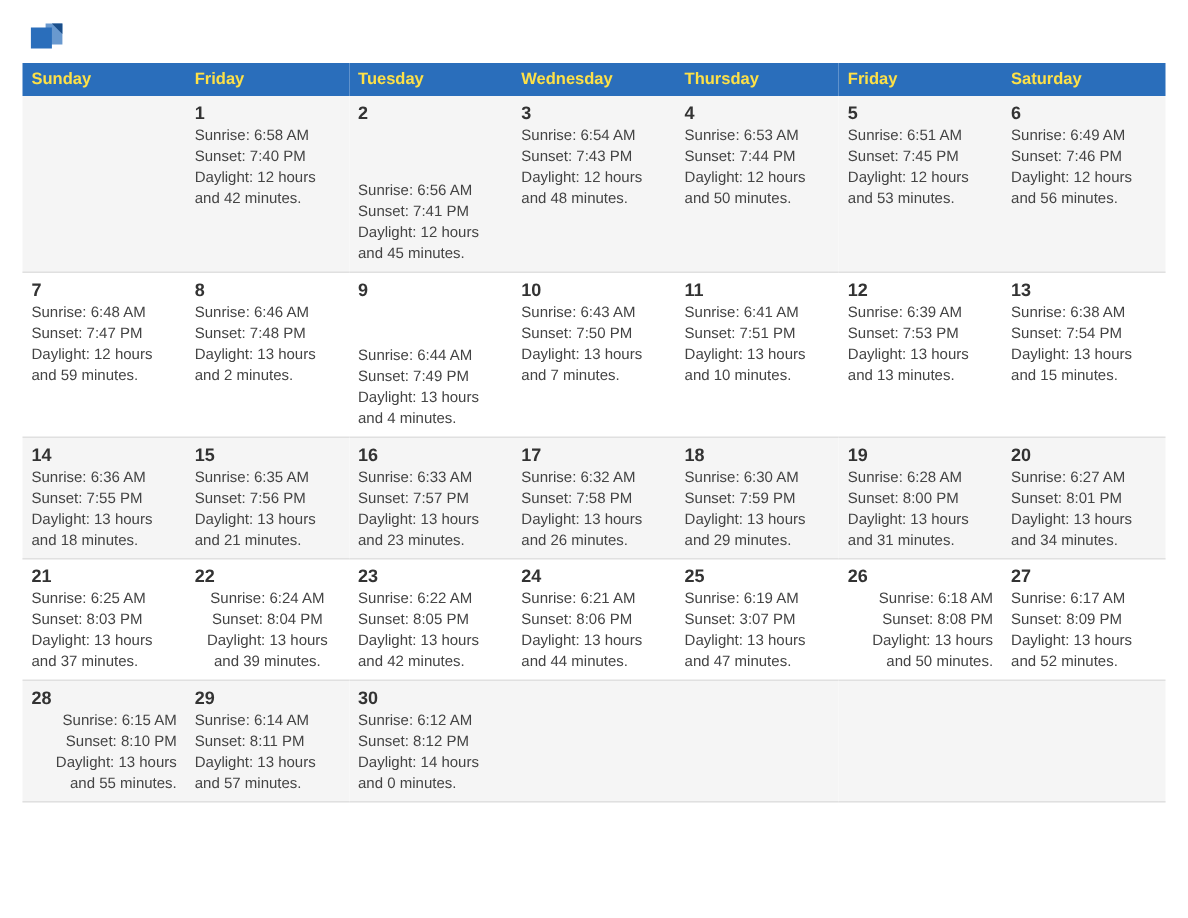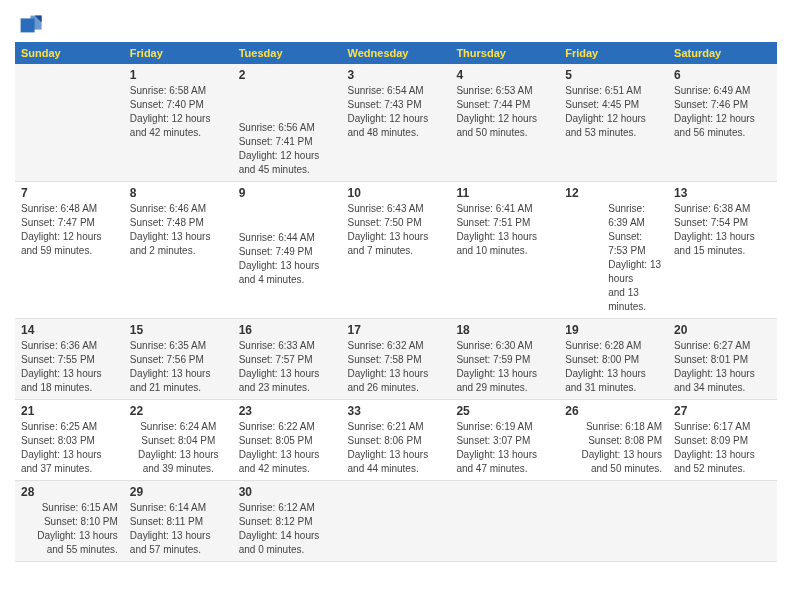--- a/index.html
+++ b/index.html
@@ -148,21 +148,21 @@
           <td>
             <span class="day-num">4</span>
             <div class="day-info" style="white-space: pre-line;">Sunrise: 6:53 AM
 Sunset: 7:44 PM
 Daylight: 12 hours
 and 50 minutes.</div>
           </td>
           <td>
             <span class="day-num">5</span>
             <div class="day-info" style="white-space: pre-line;">Sunrise: 6:51 AM
-Sunset: 4:45 PM
+Sunset: 7:45 PM
 Daylight: 12 hours
 and 53 minutes.</div>
           </td>
           <td>
             <span class="day-num">6</span>
             <div class="day-info" style="white-space: pre-line;">Sunrise: 6:49 AM
 Sunset: 7:46 PM
 Daylight: 12 hours
 and 56 minutes.</div>
           </td>
@@ -198,21 +198,21 @@
           </td>
           <td>
             <span class="day-num">11</span>
             <div class="day-info" style="white-space: pre-line;">Sunrise: 6:41 AM
 Sunset: 7:51 PM
 Daylight: 13 hours
 and 10 minutes.</div>
           </td>
           <td>
             <span class="day-num">12</span>
-            <div class="day-info" style="white-space: pre-line; margin-left: 43px;">Sunrise: 6:39 AM
+            <div class="day-info" style="white-space: pre-line;">Sunrise: 6:39 AM
 Sunset: 7:53 PM
 Daylight: 13 hours
 and 13 minutes.</div>
           </td>
           <td>
             <span class="day-num">13</span>
             <div class="day-info" style="white-space: pre-line;">Sunrise: 6:38 AM
 Sunset: 7:54 PM
 Daylight: 13 hours
 and 15 minutes.</div>
@@ -285,21 +285,21 @@
 and 39 minutes.</div>
           </td>
           <td>
             <span class="day-num">23</span>
             <div class="day-info" style="white-space: pre-line;">Sunrise: 6:22 AM
 Sunset: 8:05 PM
 Daylight: 13 hours
 and 42 minutes.</div>
           </td>
           <td>
-            <span class="day-num">33</span>
+            <span class="day-num">24</span>
             <div class="day-info" style="white-space: pre-line;">Sunrise: 6:21 AM
 Sunset: 8:06 PM
 Daylight: 13 hours
 and 44 minutes.</div>
           </td>
           <td>
             <span class="day-num">25</span>
             <div class="day-info" style="white-space: pre-line;">Sunrise: 6:19 AM
 Sunset: 3:07 PM
 Daylight: 13 hours

